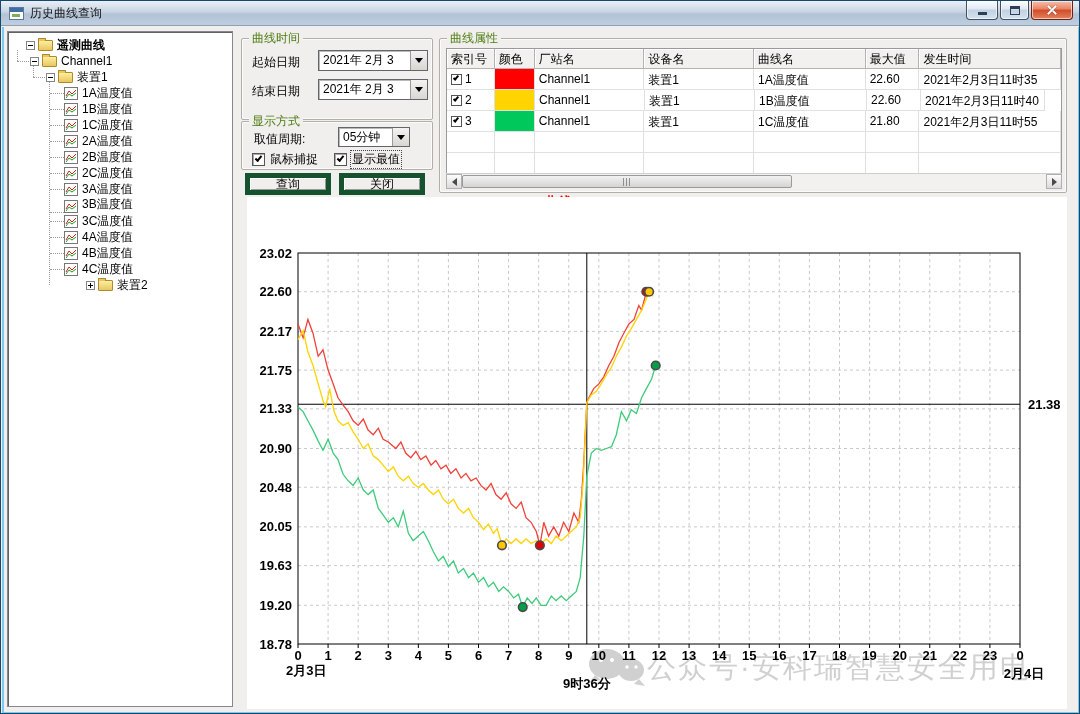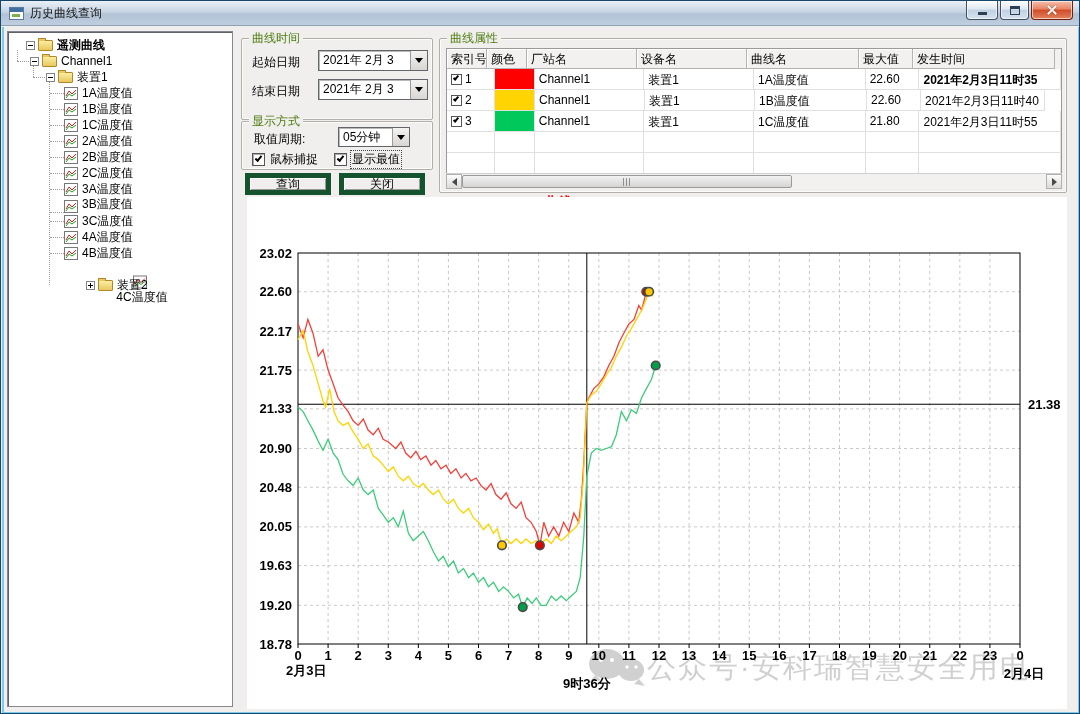--- a/index.html
+++ b/index.html
@@ -220,21 +220,21 @@
           </div>
           <div class="trow" style="padding-left: 40px;">
             <span class="stub"></span>
             <svg class="curve-ic" width="14" height="13" viewBox="0 0 14 13">
               <rect x="0.5" y="0.5" width="13" height="12" fill="#fff" stroke="#777"></rect>
               <polyline points="2,9 5,4 8,7 12,3" stroke="#cc2222" stroke-width="1" fill="none"></polyline>
               <polyline points="2,11 5,7 8,9 12,6" stroke="#22a022" stroke-width="1" fill="none"></polyline>
             </svg>
             <span class="lbl">4B温度值</span>
           </div>
-          <div class="trow" style="padding-left: 40px; flex-direction: column;">
+          <div class="trow" style="padding-left: 40px;">
             <span class="stub"></span>
             <svg class="curve-ic" width="14" height="13" viewBox="0 0 14 13">
               <rect x="0.5" y="0.5" width="13" height="12" fill="#fff" stroke="#777"></rect>
               <polyline points="2,9 5,4 8,7 12,3" stroke="#cc2222" stroke-width="1" fill="none"></polyline>
               <polyline points="2,11 5,7 8,9 12,6" stroke="#22a022" stroke-width="1" fill="none"></polyline>
             </svg>
             <span class="lbl">4C温度值</span>
           </div>
           <div class="trow" style="padding-left: 36px; margin-left: 40px;">
             <span class="exp plus"></span>
@@ -290,38 +290,38 @@
       </label>
     </div>
 
     <div class="pbtn" style="left:241px;top:146px;">查询</div>
     <div class="pbtn" style="left:335px;top:146px;">关闭</div>
 
     <div class="group" style="left:435px;top:11px;width:628px;height:155px;">
       <span class="gtitle">曲线属性</span>
       <div class="ptable" id="ptable">
           <div class="trh">
-            <div class="th" style="width: 40px;">索引号</div>
+            <div class="th" style="width: 48px;">索引号</div>
             <div class="th" style="width: 40px;">颜色</div>
             <div class="th" style="width: 110px;">厂站名</div>
             <div class="th" style="width: 110px;">设备名</div>
             <div class="th" style="width: 112px;">曲线名</div>
             <div class="th" style="width: 54px;">最大值</div>
             <div class="th" style="width: 142px;">发生时间</div>
           </div>
           <div class="trb">
             <div class="td" style="width: 48px;"><span class="mini-cb"><i class="tick"></i></span>1</div>
             <div class="td sw" style="width: 40px;">
               <div class="swatch" style="background:#ff0000"></div>
             </div>
             <div class="td" style="width: 110px;">Channel1</div>
             <div class="td" style="width: 110px;">装置1</div>
             <div class="td" style="width: 112px;">1A温度值</div>
             <div class="td" style="width: 54px;">22.60</div>
-            <div class="td" style="width: 142px; font-weight: bold;">2021年2月3日11时35</div>
+            <div class="td" style="width: 142px;">2021年2月3日11时35</div>
           </div>
           <div class="trb">
             <div class="td" style="width: 48px;"><span class="mini-cb"><i class="tick"></i></span>2</div>
             <div class="td sw" style="width: 40px;">
               <div class="swatch" style="background:#ffd400"></div>
             </div>
             <div class="td" style="width: 110px;">Channel1</div>
             <div class="td" style="width: 110px;">装置1</div>
             <div class="td" style="width: 112px;">1B温度值</div>
             <div class="td" style="width: 54px;">22.60</div>

